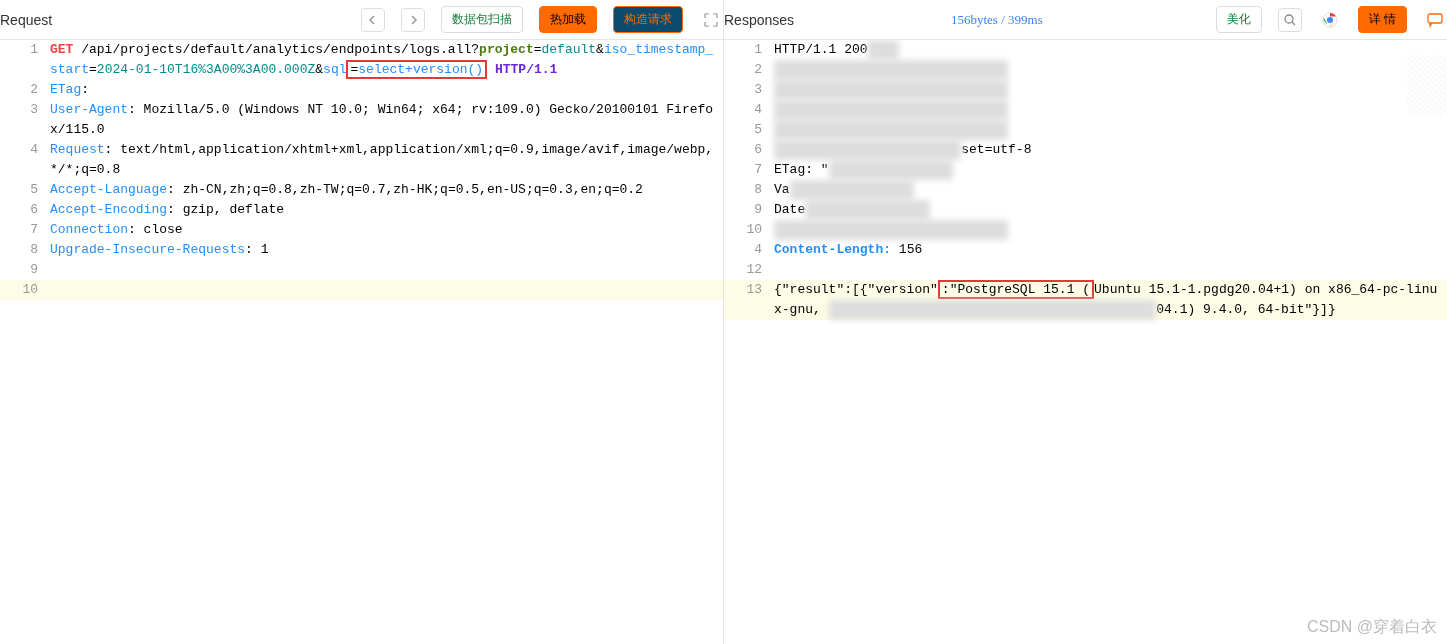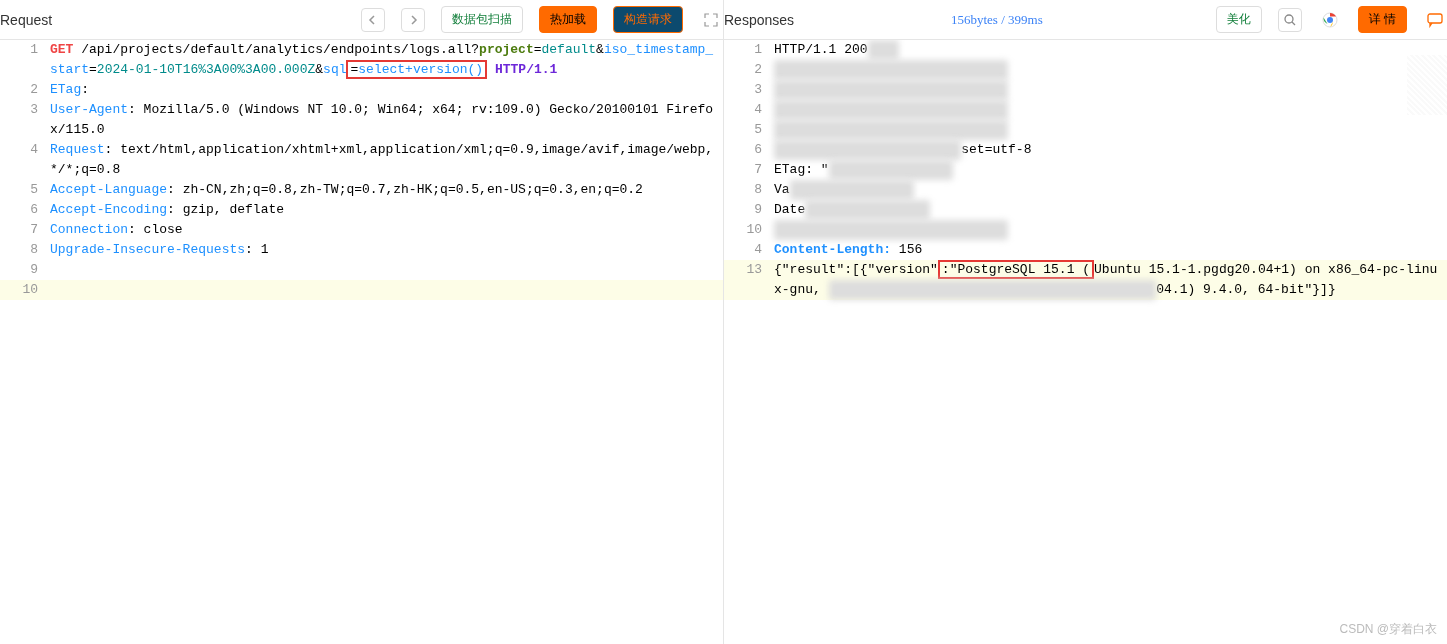--- a/index.html
+++ b/index.html
@@ -23,21 +23,21 @@
 .kw-header { color: #1e90ff; }
 .kw-param { color: #4d7c0f; font-weight: bold; }
 .kw-param2 { color: #1e90ff; }
 .kw-value { color: #008b8b; font-weight: normal; }
 .kw-sql { color: #1e90ff; text-align: right; }
 .kw-http { color: #6d28d9; font-weight: bold; }
 .kw-content-length { color: #1e90ff; font-weight: bold; }
 .highlight-box { border: 2px solid #e53935; padding: 0 2px; }
 .line-current { background: #fdfde7; }
 .line-json { background: #fdfde7; }
-.watermark { position: absolute; bottom: 6px; right: 10px; color: #bbb; font-size: 12px; z-index: 10; }
+.watermark { position: absolute; bottom: 6px; right: 10px; color: #bbb; font-size: 16px; z-index: 10; }
 .watermark-tr { position: absolute; top: 55px; right: 0; width: 40px; height: 60px; background: repeating-linear-gradient(45deg,#eee,#eee 2px,#fff 2px,#fff 4px); opacity: 0.3; }
 svg { display: block; }
 .resp-blur { display: inline-block; background: #ddd; filter: blur(3px); color: transparent; border-radius: 2px; }
 </style>
 </head>
 <body>
 
 <div class="container">
 
   <div class="pane">
@@ -174,20 +174,24 @@
           <div class="code-content"><span>Date</span><span class="resp-blur">XXXXXXXXXXXXXXXX</span></div>
         </div>
         <div class="code-line">
           <div class="gutter">10</div>
           <div class="code-content"><span class="resp-blur">XXXXXXXXXXXXXXXXXXXXXXXXXXXXXX</span></div>
         </div>
         <div class="code-line">
           <div class="gutter">4</div>
           <div class="code-content"><span class="kw-content-length">Content-Length:</span><span> 156</span></div>
         </div>
+        <div class="code-line">
+          <div class="gutter">12</div>
+          <div class="code-content"></div>
+        </div>
         <div class="code-line line-json">
           <div class="gutter">13</div>
           <div class="code-content"><span>{"result":[{"version"</span><span class="highlight-box">:"PostgreSQL 15.1 (</span><span>Ubuntu 15.1-1.pgdg20.04+1) on x86_64-pc-linux-gnu, </span><span class="resp-blur">compiled by gcc (Ubuntu 9.4.0-1ubuntu1~20.</span><span>04.1) 9.4.0, 64-bit"}]}</span></div>
         </div>
       </div>
     <div class="watermark-tr"></div>
   </div>
 </div>
 
 <div class="watermark">CSDN @穿着白衣</div>

